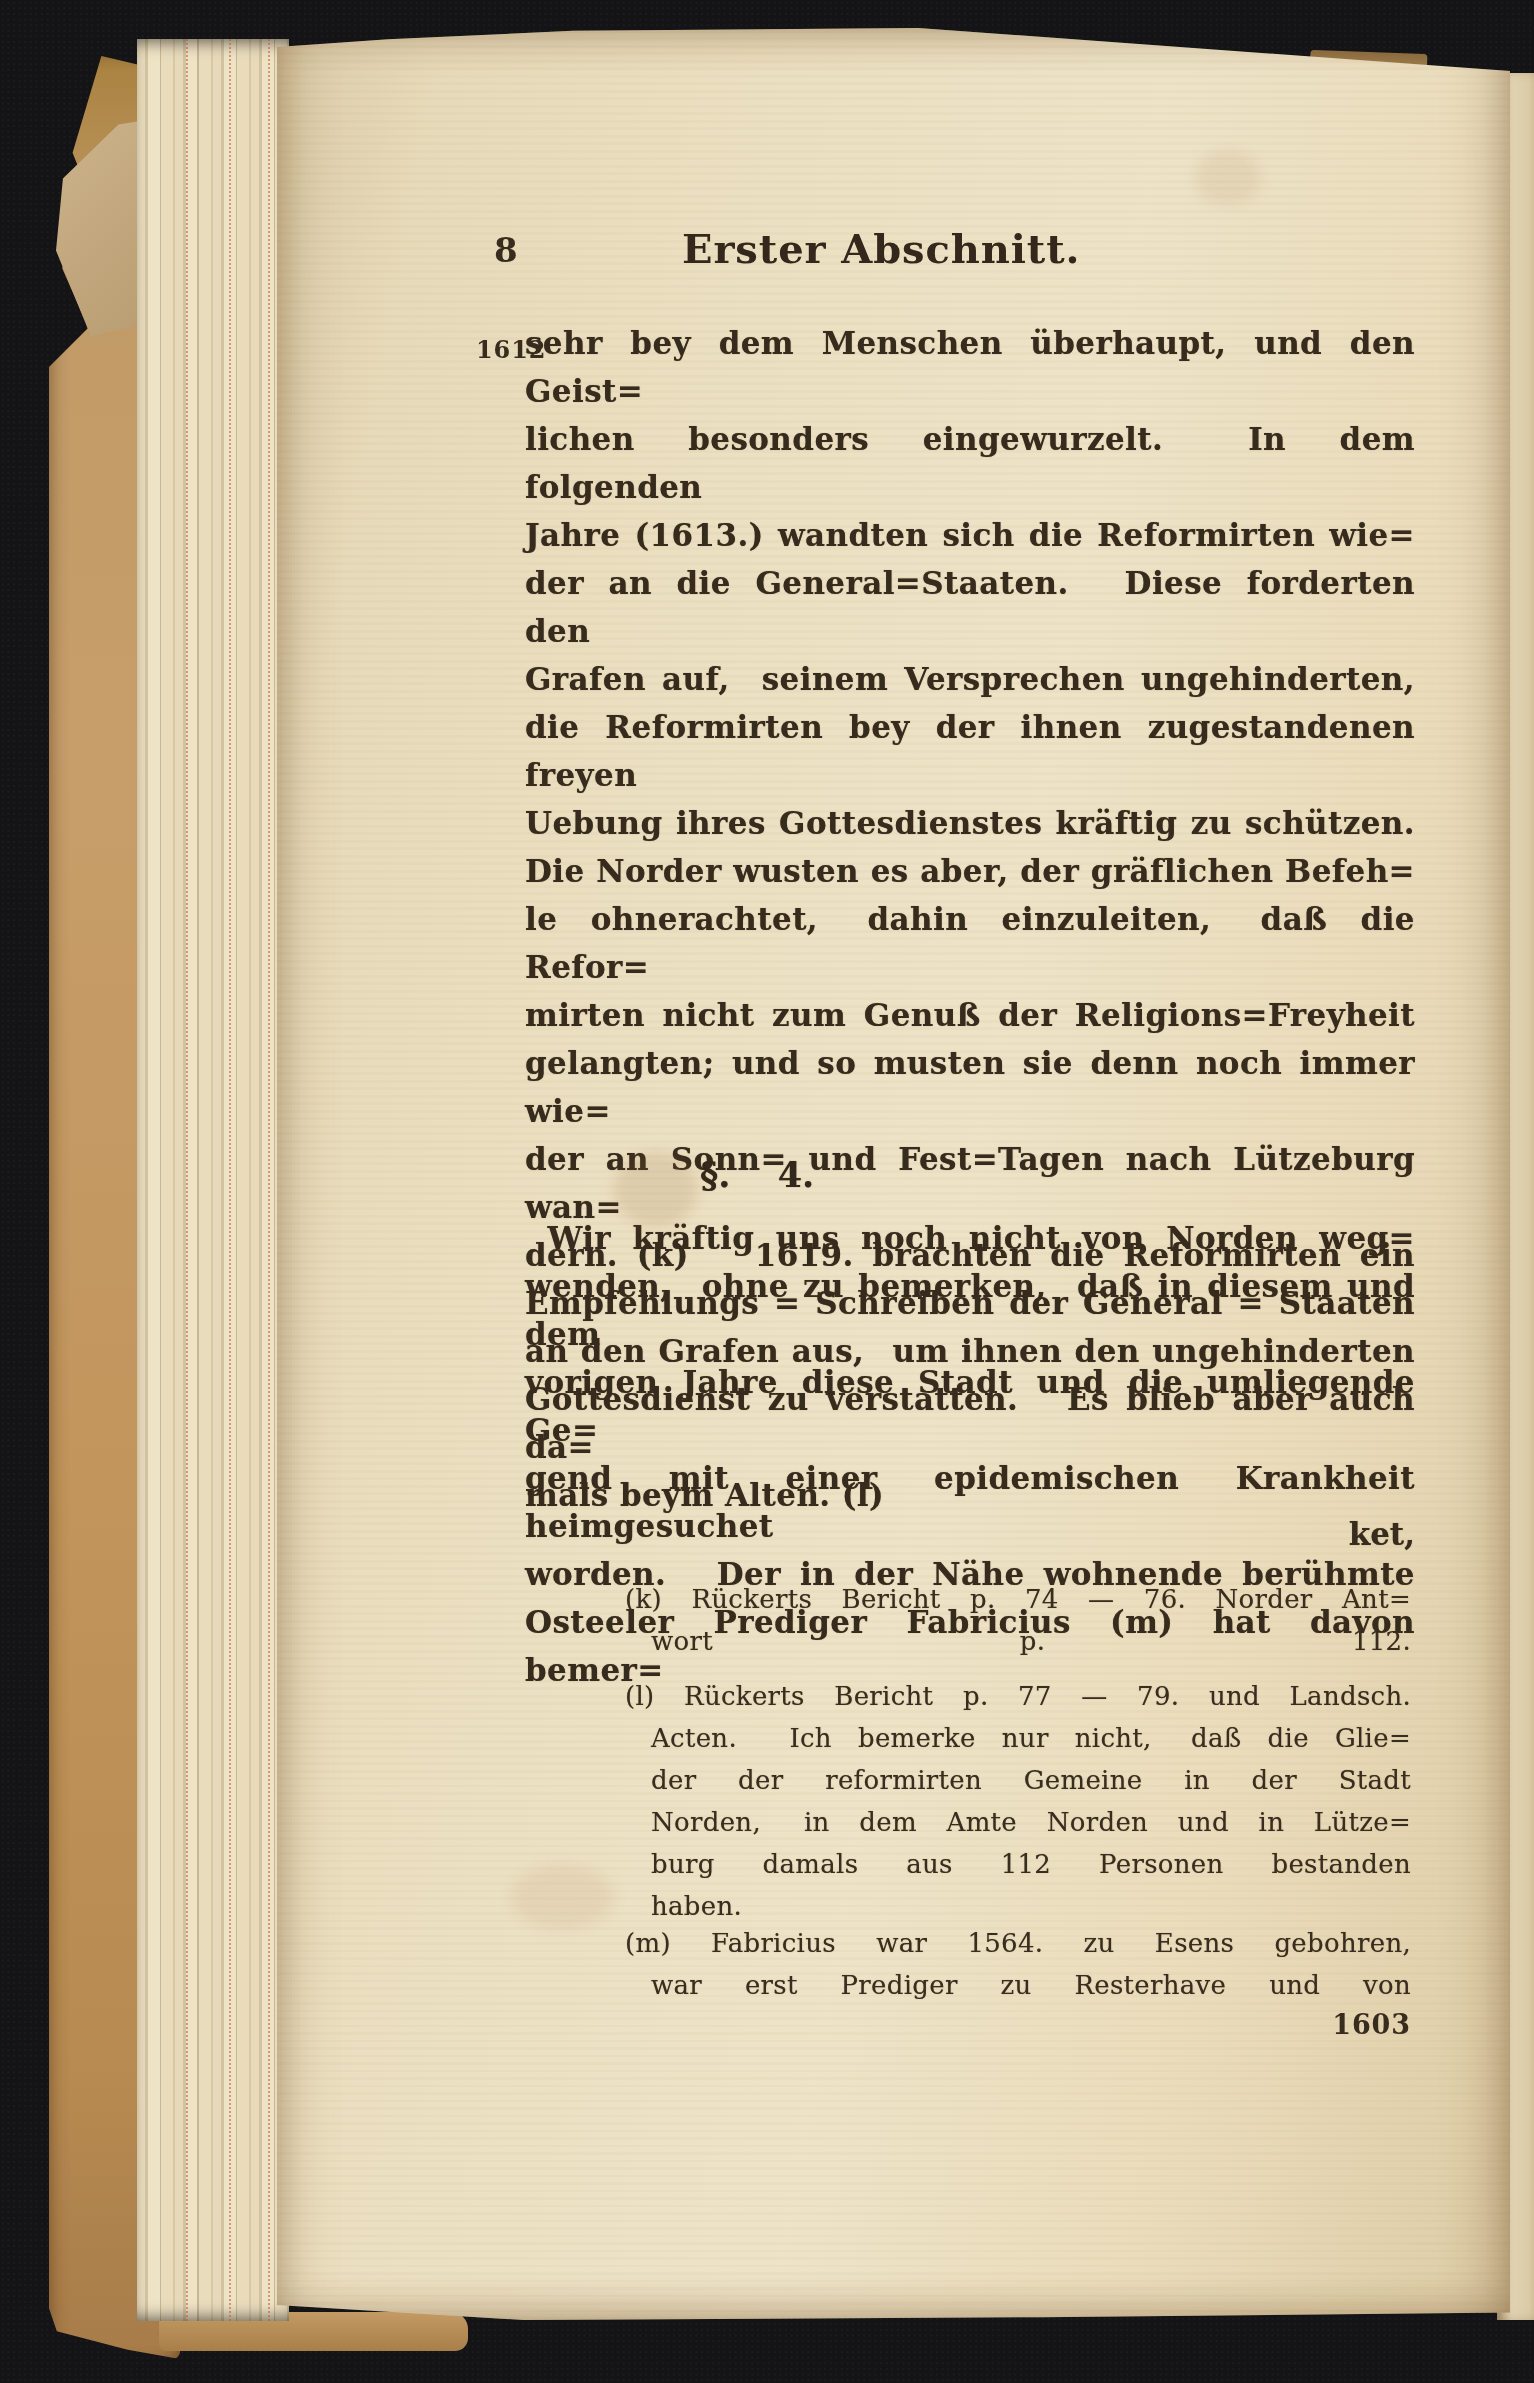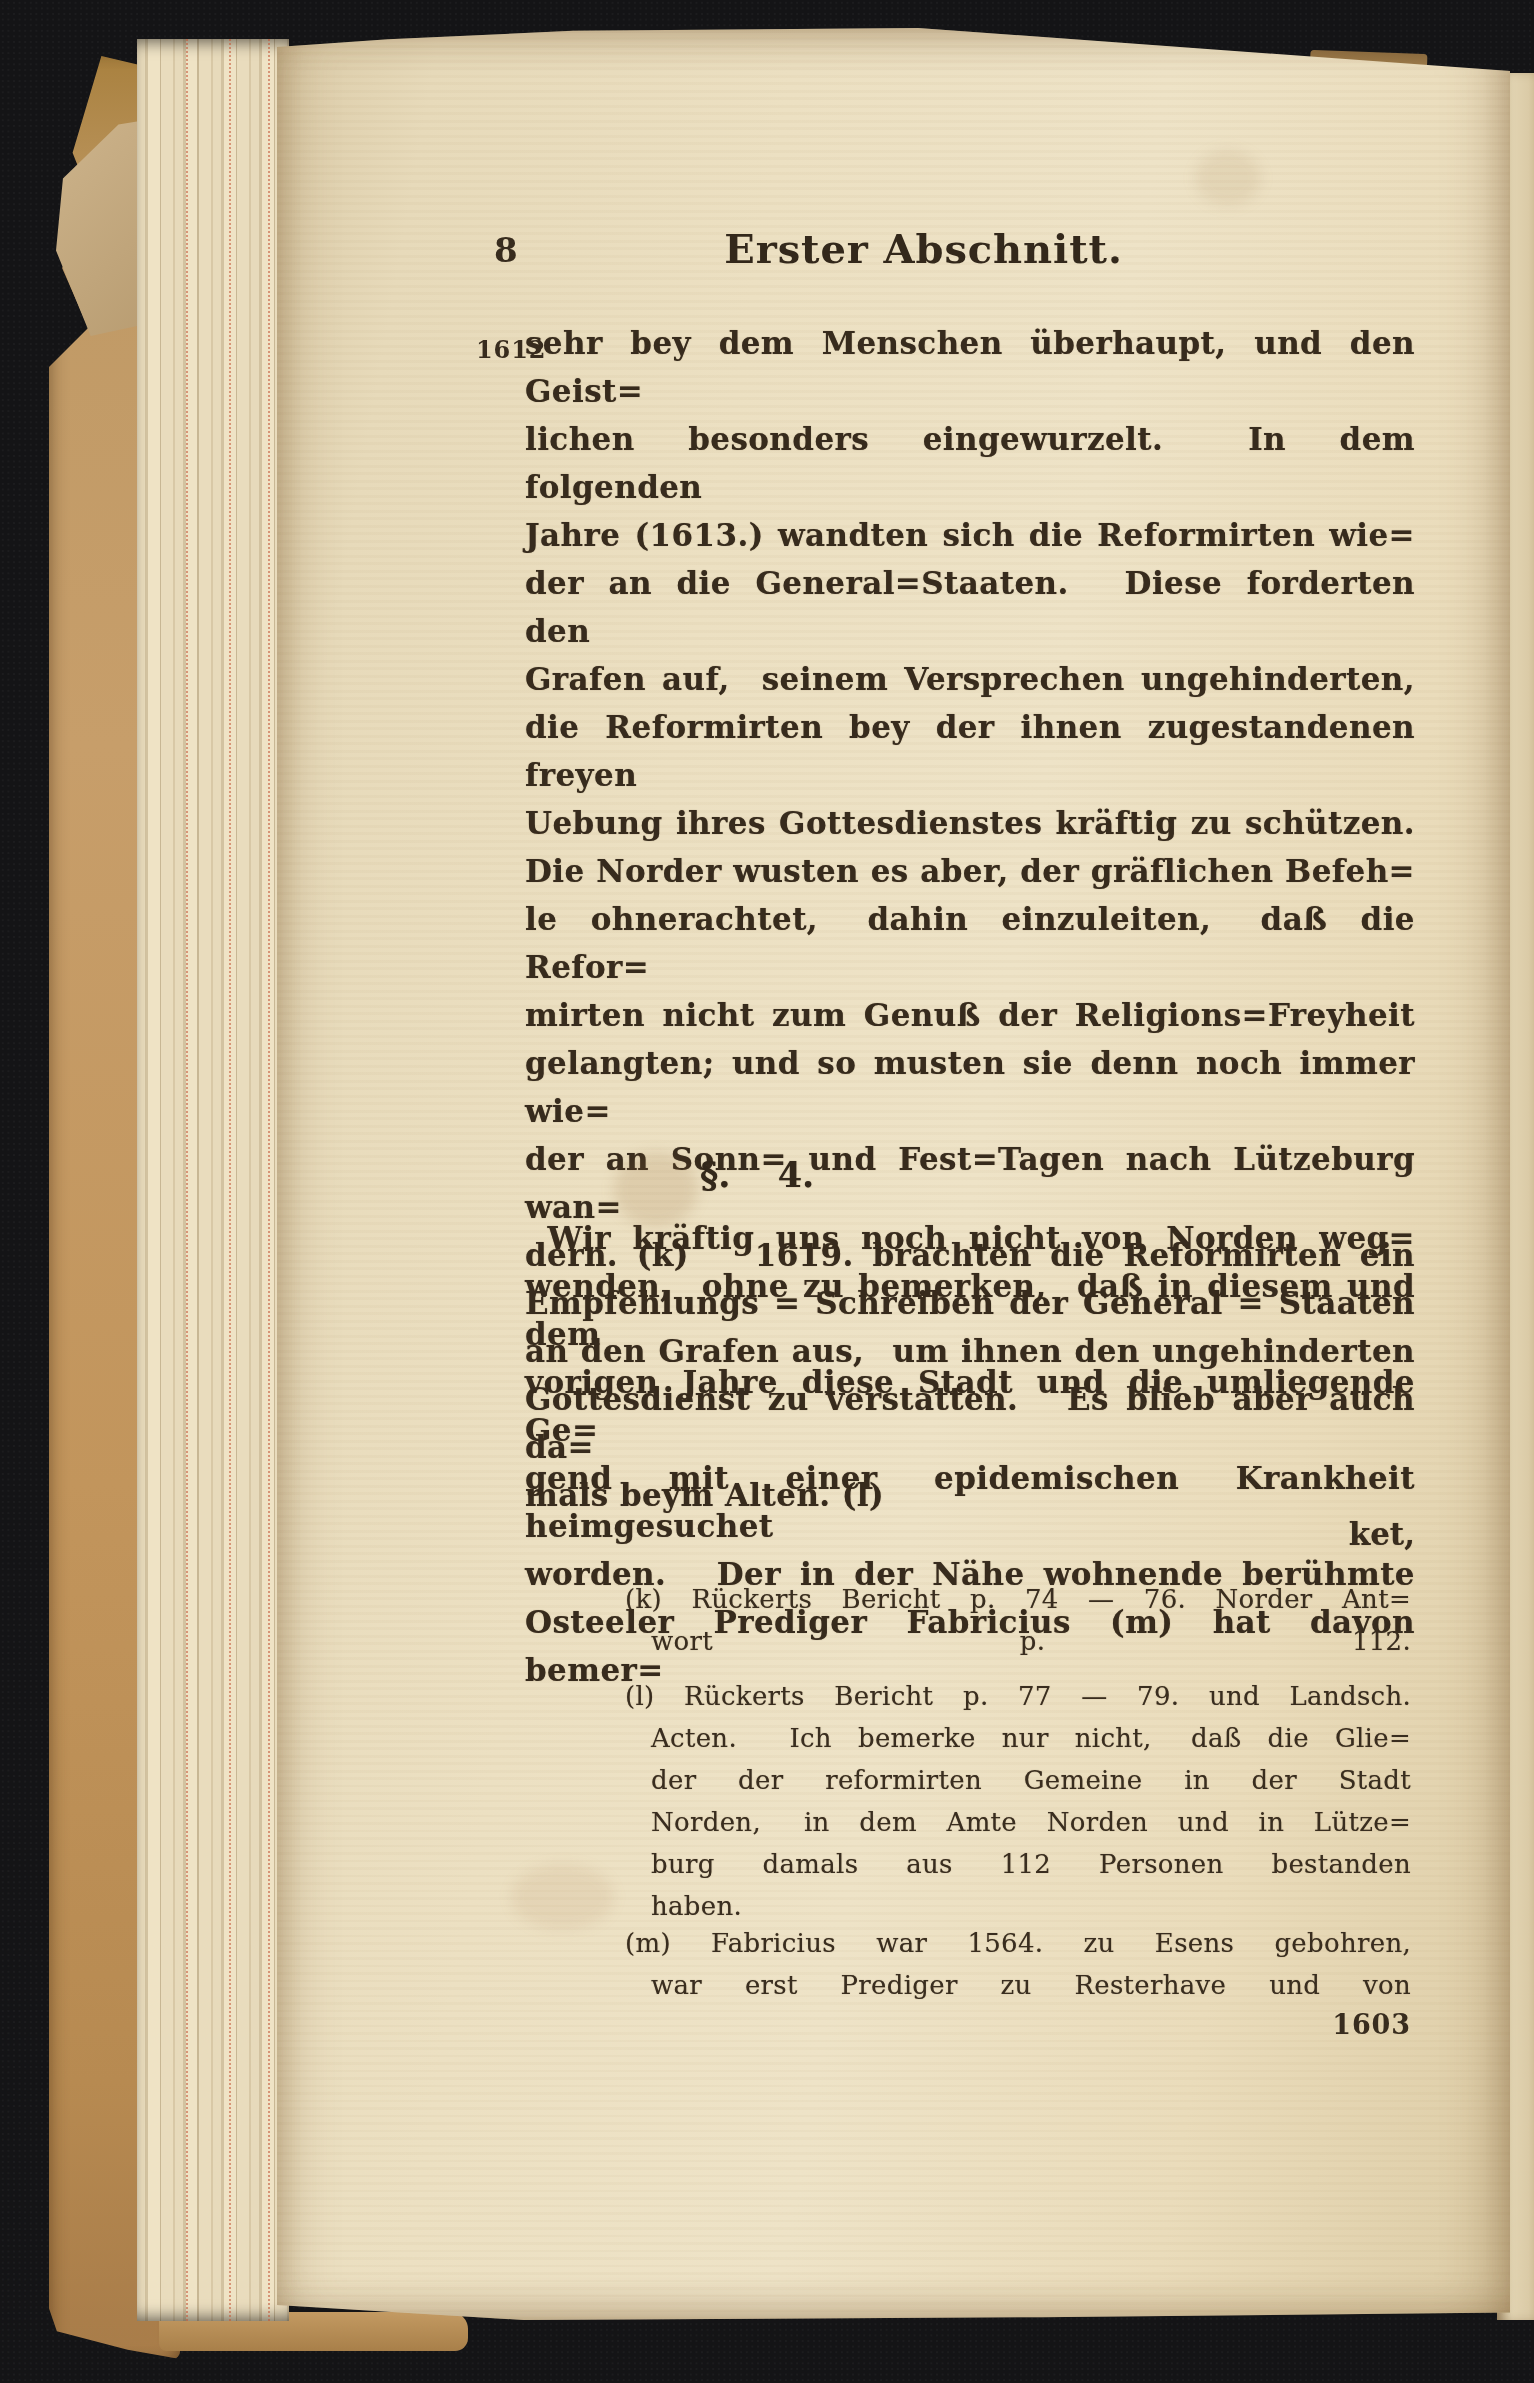--- a/index.html
+++ b/index.html
@@ -61,21 +61,21 @@
     left:1310px;top:52px;width:117px;height:28px;z-index:3;
     background:linear-gradient(180deg,#8a6a3e,#b08c55);
     border-radius:3.7px;
     transform:rotate(2deg);
   }
   .stain{border-radius:50%;filter:blur(6.6px);z-index:5;}
 
   
   .ink{color:#382c1e;font-weight:bold;}
   #page-number{left:217px;top:202px;font-size:34px;letter-spacing:0.9px;}
-  #running-header{left:405px;top:197px;width:483px;font-size:40px;text-align:center;letter-spacing:0.9px;color:#33281b;}
+  #running-header{left:405px;top:197px;width:483px;font-size:40px;text-align:left;letter-spacing:0.9px;color:#33281b;}
   #margin-year{left:179px;top:307px;font-size:24px;letter-spacing:0.9px;margin-left:20px;}
   .textcol{left:248px;width:890px;}
   .body-line{
     font-size:31px;line-height:48px;letter-spacing:0.4px;
     text-align:justify;text-align-last:justify;
     color:#372b1d;font-weight:bold;
     text-shadow:0 0 0.9px rgba(70,50,25,.55);
   }
   .no-just{text-align-last:left;}
   #p1{top:291px;}

